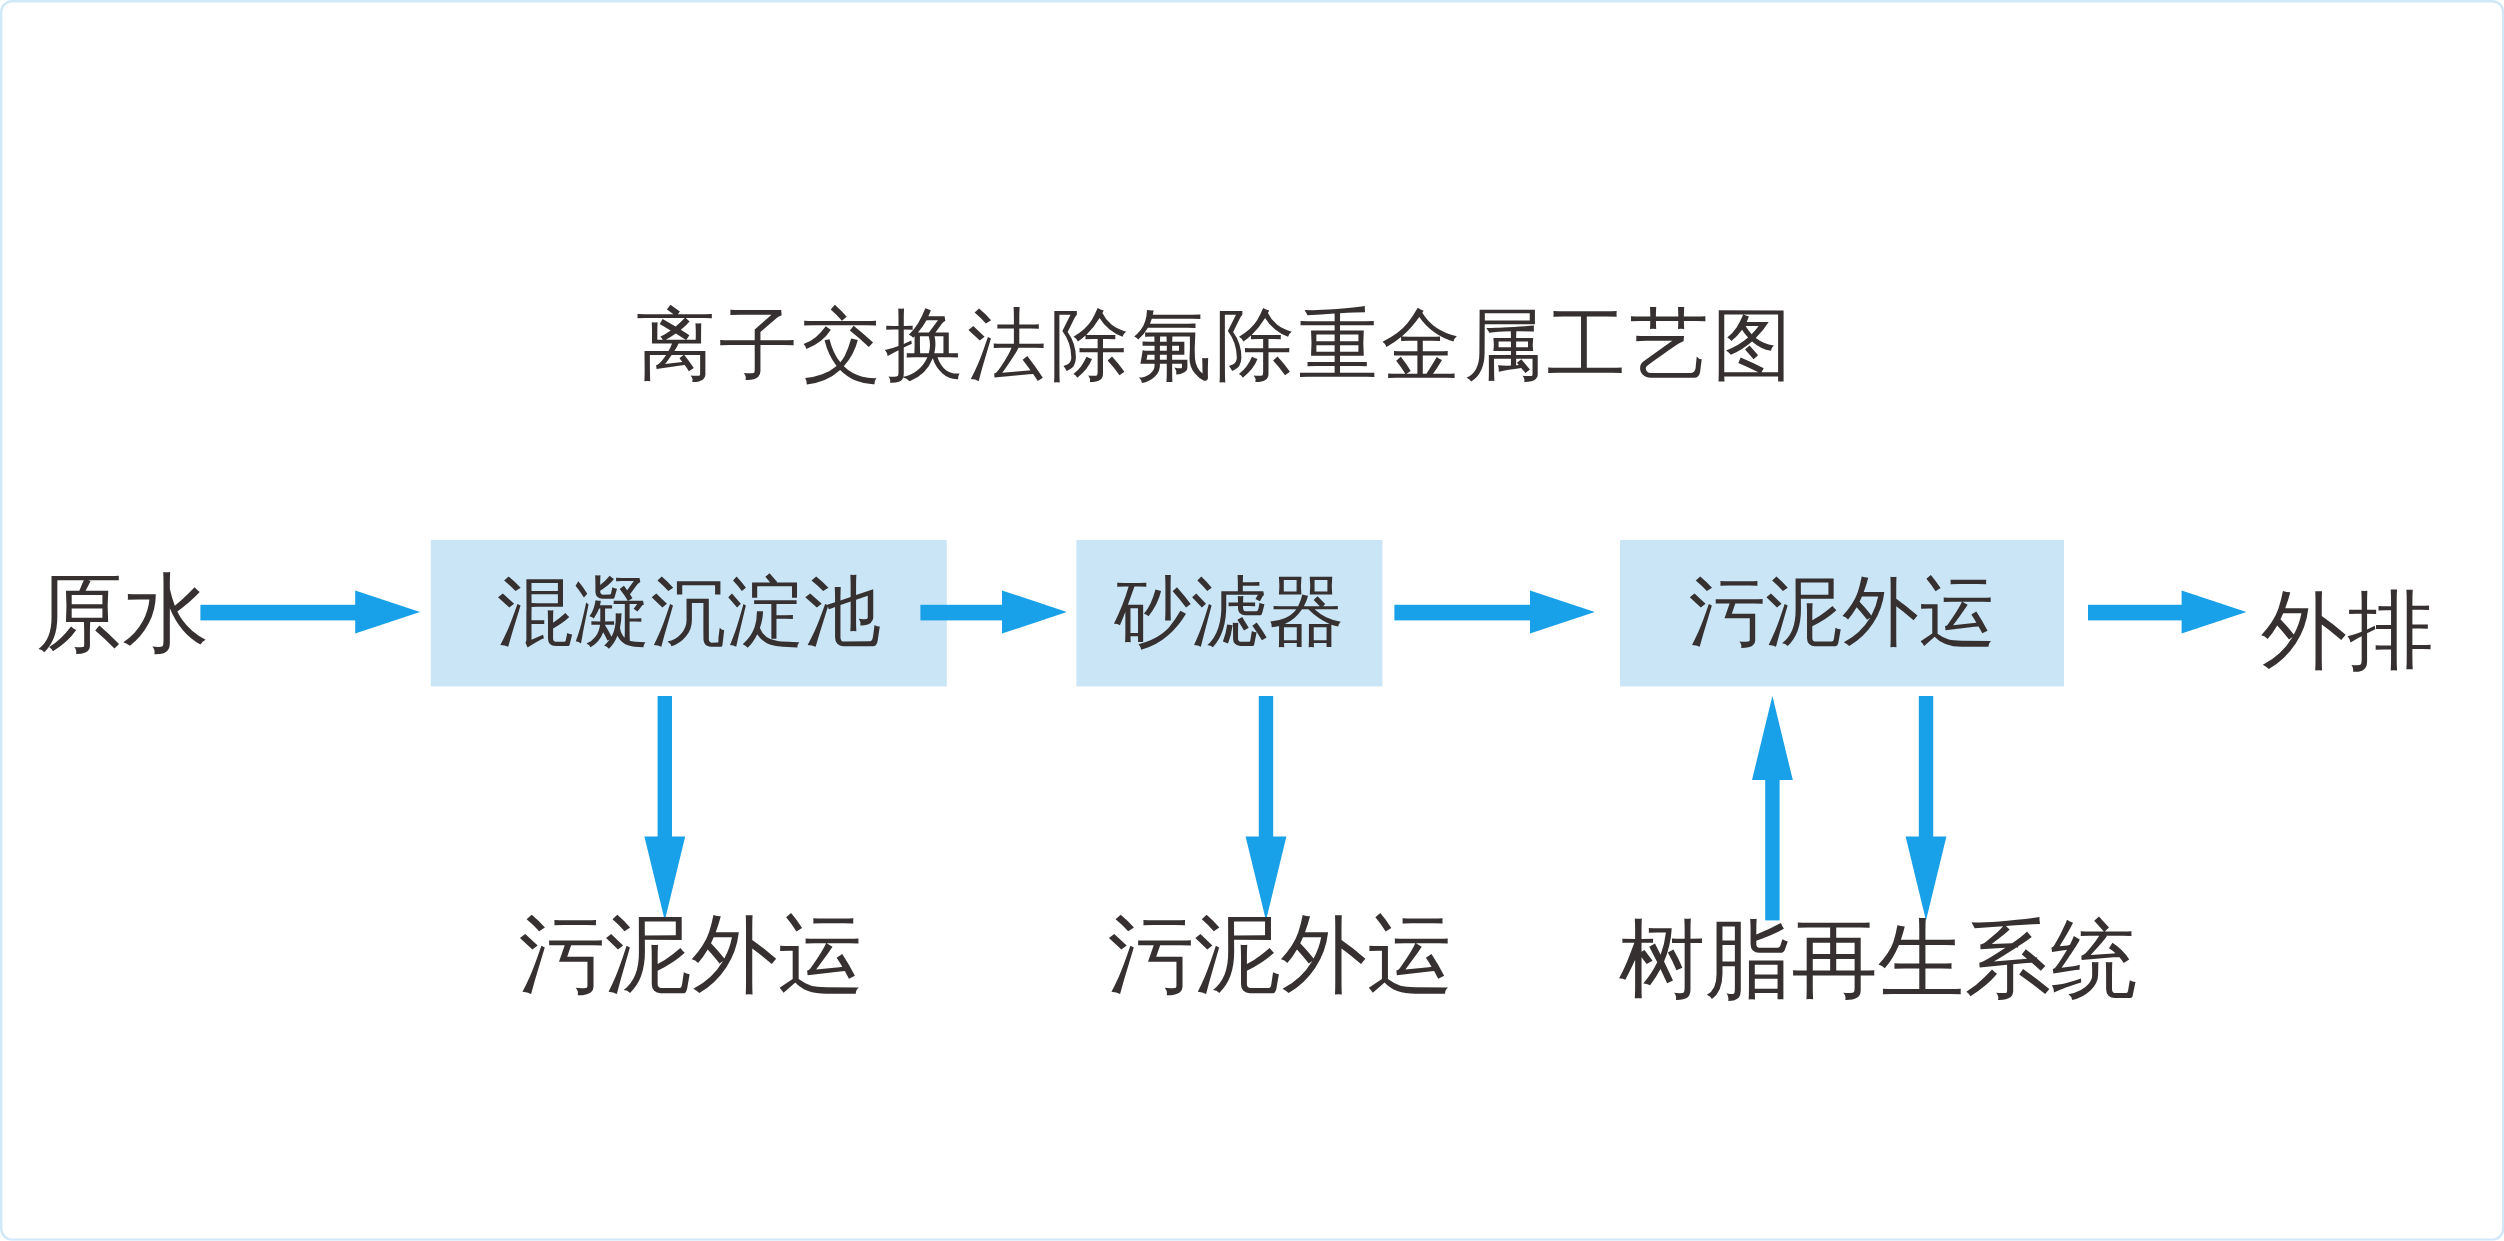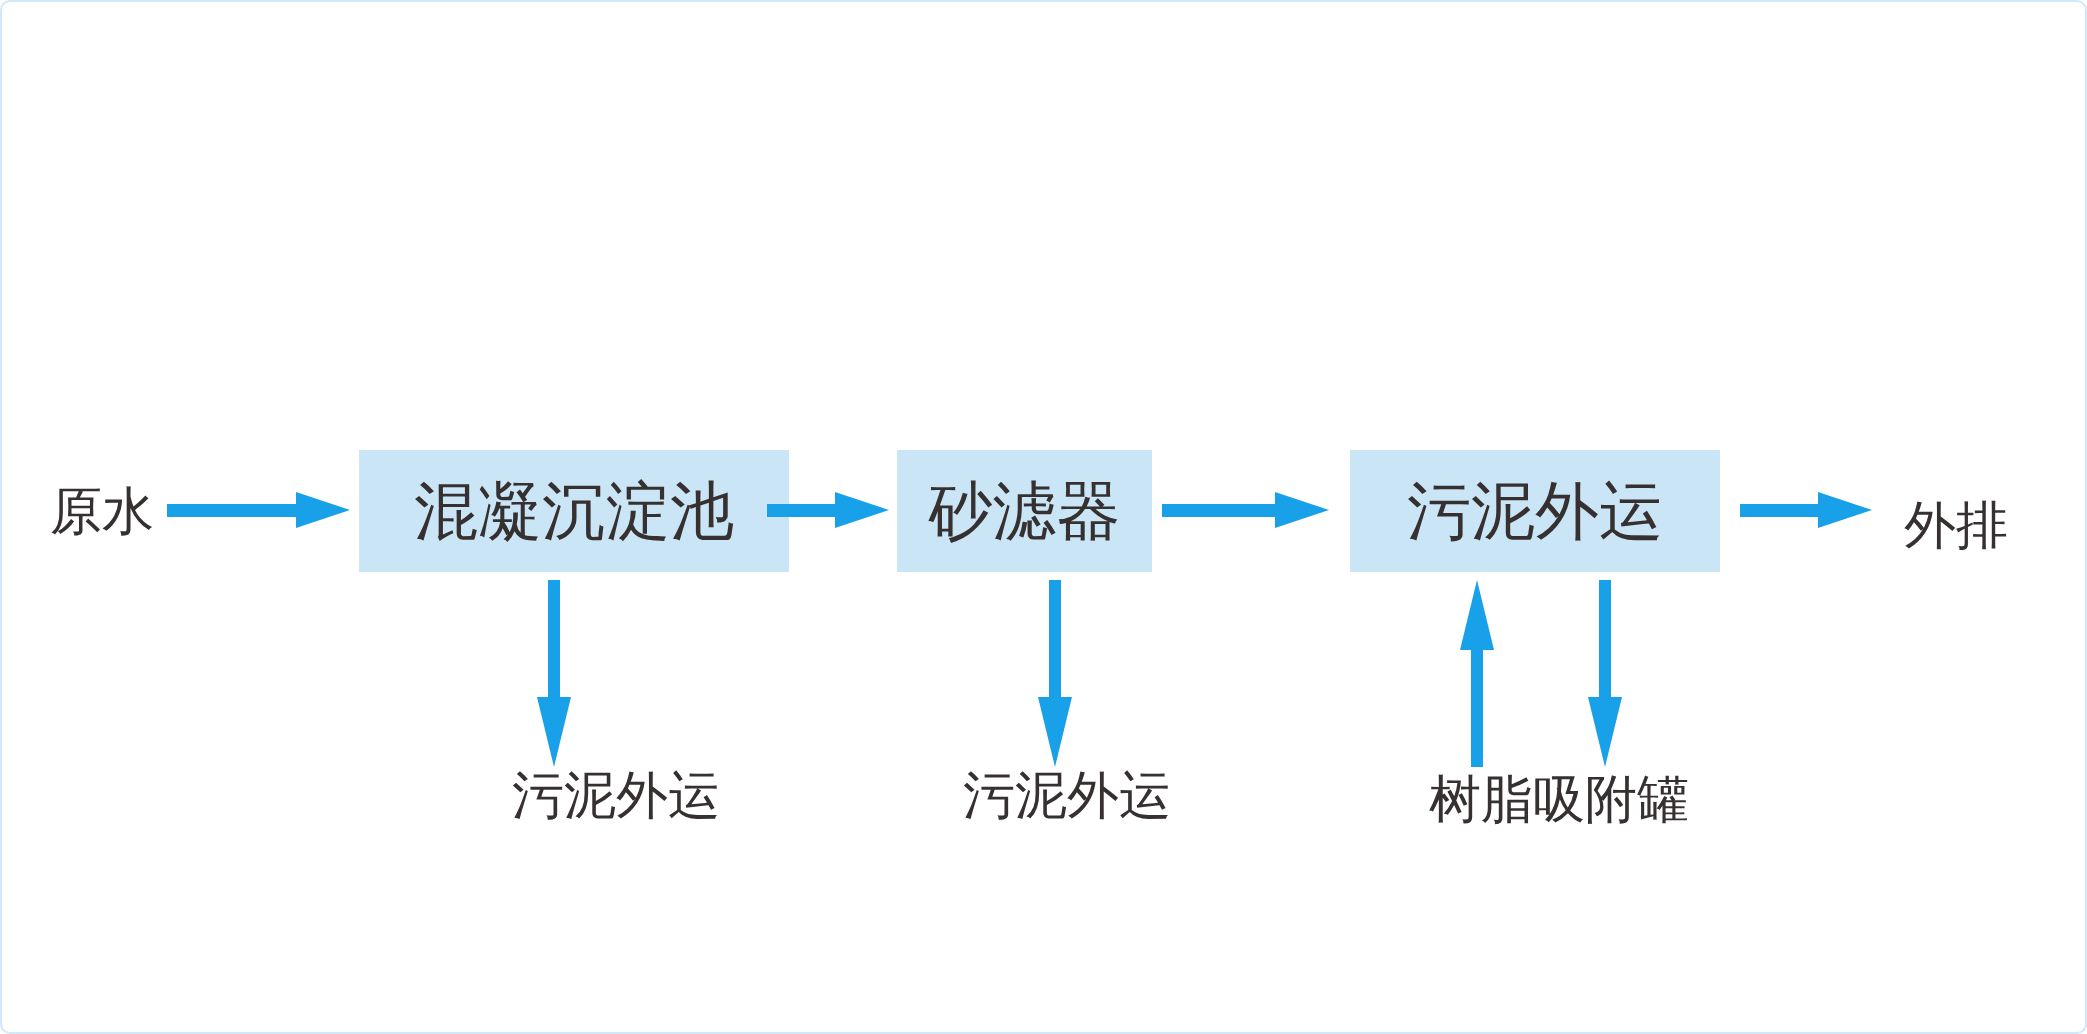--- a/index.html
+++ b/index.html
@@ -16,21 +16,21 @@
     position:relative;
     width:2087px;height:1034px;
     background:var(--page-background);
     border:2px solid var(--page-border);
     border-radius:10px;
     overflow:hidden;
   }
   .txt{
     position:absolute;
     color:var(--text-color);
-    font-size:52px;
+    font-size:72px;
     line-height:70px;
     text-align:center;
     white-space:nowrap;
     font-weight:400;
   }
   .title{
     left:400px;top:250px;width:1222px;
     font-size:66px;line-height:72px;letter-spacing:3px;
   }
   .stage-box{
@@ -91,20 +91,21 @@
   .lbl-sink{left:1874px;top:488px;width:160px;}
   .lbl-branch1{left:398px;top:758px;width:320px;text-align:right;}
   .lbl-branch2{left:905px;top:758px;width:320px;}
   .lbl-branch3{left:1347px;top:762px;width:420px;}
 </style>
 </head>
 <body>
 
 <div class="page">
 
+  <div class="txt title">离子交换法除氟除重金属工艺图</div>
 
   <div class="txt lbl-source">原水</div>
 
   <div class="h-arrow ha1">
     <span class="shaft"></span>
     <span class="head"></span>
   </div>
 
   <div class="stage-box box1">混凝沉淀池</div>
 
@@ -144,15 +145,15 @@
     <span class="head"></span>
   </div>
 
   <div class="v-arrow dir-down vaD">
     <span class="shaft"></span>
     <span class="head"></span>
   </div>
 
   <div class="txt lbl-branch1">污泥外运</div>
   <div class="txt lbl-branch2">污泥外运</div>
-  <div class="txt lbl-branch3">树脂吸附罐</div>
+  <div class="txt lbl-branch3">树脂再生系统</div>
 
 </div>
 
 </body></html>

